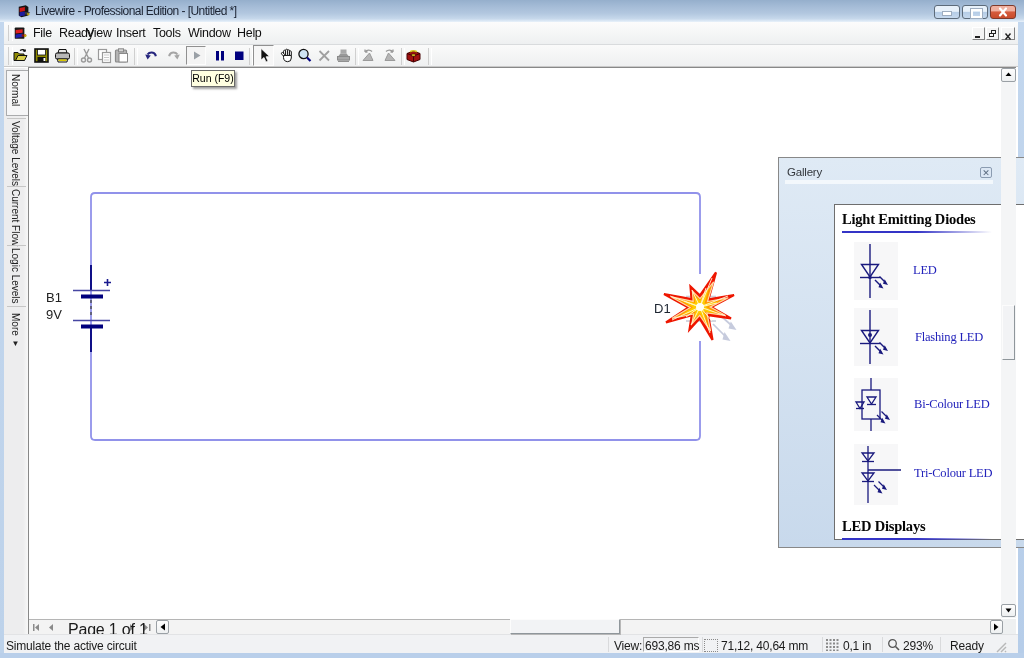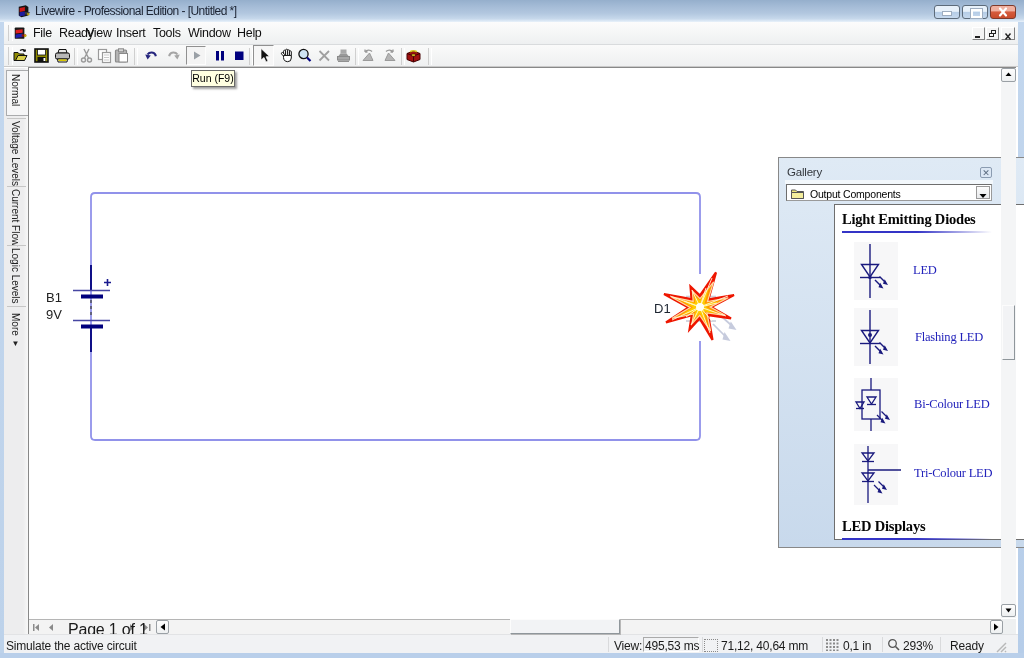--- a/index.html
+++ b/index.html
@@ -316,30 +316,20 @@
   </g>
   <circle cx="700" cy="307" r="4" fill="#fffef2"></circle>
 </svg>
 
 <div class="abs" id="tooltip">Run (F9)</div>
 
 <div class="abs" id="gallery">
   <div id="galtitle">Gallery</div>
   <div id="galclose">✕</div>
   <div style="position:absolute;left:6px;top:22px;width:208px;height:4px;background:#f3f8fc;"></div>
-  <div id="galcombo">
-    <svg style="position:absolute;left:4px;top:3px" width="13" height="11" viewBox="0 0 13 11">
-      <path d="M0.5 2 h4 l1.5 1.5 h6.5 v7 h-12 z" fill="#efe77a" stroke="#555" stroke-width="1"></path>
-      <path d="M0.5 4.5 h12 v6 h-12 z" fill="#f4ee9c" stroke="#555" stroke-width="1"></path>
-    </svg>
-    <span style="position:absolute;left:23px;top:2.5px;font-size:10.5px;letter-spacing:-0.2px;color:#000;">Output Components</span>
-    <div id="galcombobtn"><svg width="12" height="11">
-          <polygon points="2.5,4 9.5,4 6,8" fill="#000"></polygon>
-        </svg></div>
-  </div>
   <div id="galcontent">
     <div class="ghead" style="top:6px;">Light Emitting Diodes</div>
     <div class="gline" style="top:26px;"></div>
     <div class="gsym" style="top:37px;height:58px;"><svg width="44" height="58" viewBox="0 0 44 58">
       <g stroke="#1a1a7e" stroke-width="1.4" fill="none">
       <line x1="16" y1="2" x2="16" y2="56"></line>
       <polygon points="7.5,22.5 24.5,22.5 16,35"></polygon>
       <line x1="6" y1="35.5" x2="26" y2="35.5"></line>
       <line x1="21" y1="38" x2="27" y2="44"></line>
             <line x1="25.5" y1="34.5" x2="31.5" y2="40.5"></line>
@@ -420,21 +410,21 @@
       <rect x="120" y="4" width="1.5" height="7"></rect>
     </g>
   </svg>
   <span style="position:absolute;left:39px;top:1px;font-size:16px;letter-spacing:-0.2px;color:#1a1a1a;">Page 1 of 1</span>
 </div>
 <div class="abs" id="statusbar">
   <div class="stxt" style="left:2px;">Simulate the active circuit</div>
   <div class="sseg" style="left:604px;"></div>
   <div class="stxt" style="left:610px;">View:</div>
   <div style="position:absolute;left:639px;top:2px;width:56px;height:15px;border:1px solid;border-color:#aaa #fff #fff #aaa;box-sizing:border-box;"></div>
-  <div class="stxt" style="left:641px;">495,53 ms</div>
+  <div class="stxt" style="left:641px;">693,86 ms</div>
   <div class="sseg" style="left:698px;"></div>
   <div style="position:absolute;left:700px;top:4px;width:12px;height:11px;border:1px dotted #8a8a8a;"></div>
   <div class="stxt" style="left:717px;">71,12, 40,64 mm</div>
   <div class="sseg" style="left:818px;"></div>
   <svg style="position:absolute;left:822px;top:4px" width="13" height="12">
     <g fill="#8a8a8a">
         <rect x="0" y="0" width="2" height="2"></rect>
         <rect x="3.5" y="0" width="2" height="2"></rect>
         <rect x="7" y="0" width="2" height="2"></rect>
         <rect x="10.5" y="0" width="2" height="2"></rect>

